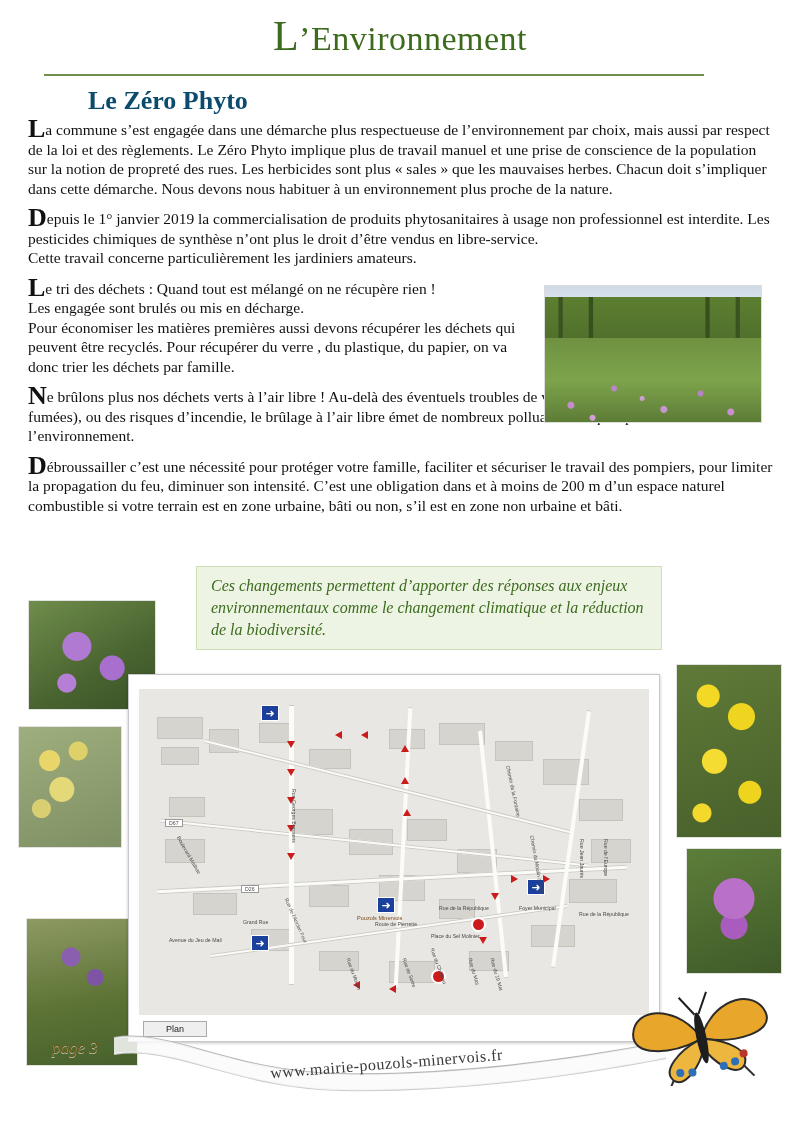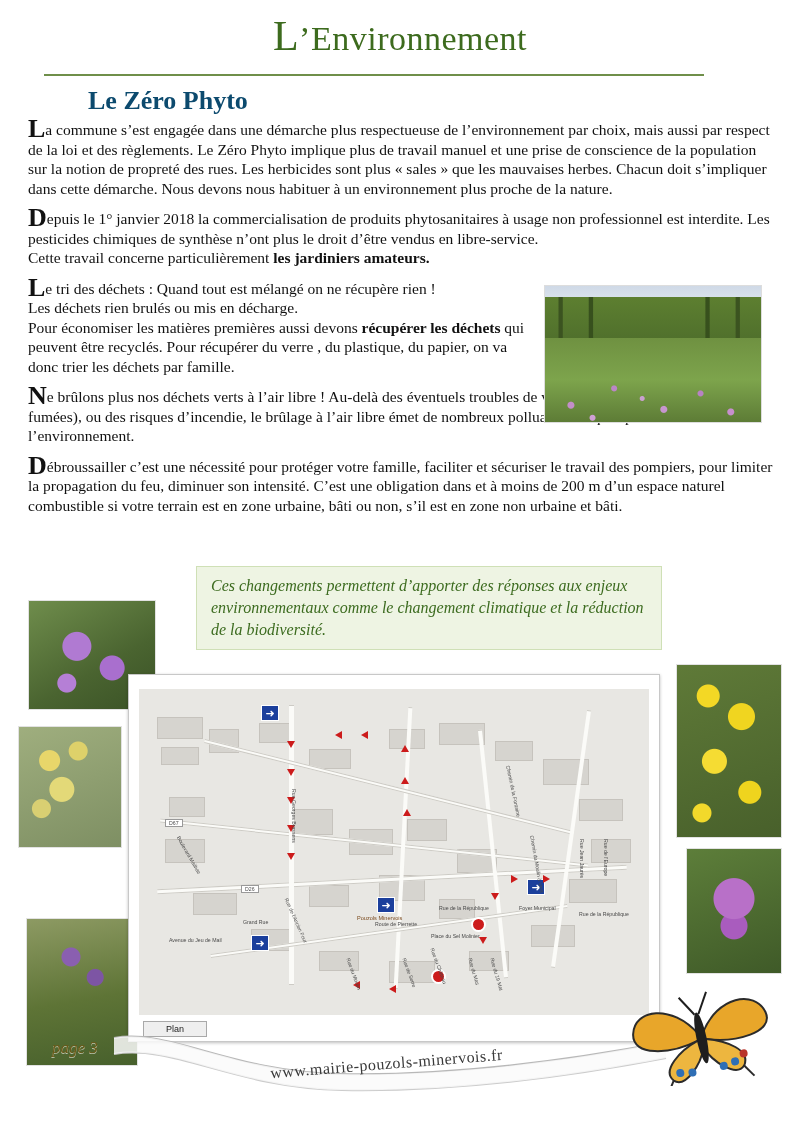--- a/index.html
+++ b/index.html
@@ -45,21 +45,21 @@
     text-align:left;
     margin:0 0 11px 0;
     color:#111;
   }
   .para .drop {
     font-size:26px;
     line-height:18px;
     font-weight:bold;
     vertical-align:-2px;
   }
-  .para b { font-weight:bold; }
+  .para b { font-weight:normal; }
   .narrow { width:500px; }
 
   
   .photo-vineyard {
     position:absolute; left:544px; top:285px; width:218px; height:138px;
     border:1px solid #ddd;
     background:
       linear-gradient(180deg,#cfd9e6 0%, #dfe7ef 14%, transparent 15%),
       linear-gradient(180deg, rgba(255,255,255,0) 55%, rgba(120,150,80,0.15) 100%),
       repeating-linear-gradient(92deg, #4f6b2c 0px, #4f6b2c 6px, #6c8a3e 6px, #6c8a3e 14px),
@@ -227,28 +227,28 @@
 
 <div class="section-heading">Le Zéro Phyto</div>
 
 <div class="body-col">
 
   <p class="para">
     <span class="drop">L</span><span>a commune s’est engagée dans une démarche plus respectueuse de l’environnement par choix, mais aussi par respect de la loi et des règlements. Le Zéro Phyto implique plus de travail manuel et une prise de conscience de la population sur la notion de propreté des rues. Les herbicides sont plus « sales » que les mauvaises herbes. Chacun doit s’impliquer dans cette démarche. Nous devons nous habituer à un environnement plus proche de la nature.</span>
   </p>
 
   <p class="para">
-    <span class="drop">D</span><span>epuis le 1° janvier 2018 la commercialisation de produits phytosanitaires à usage non professionnel est interdite. Les pesticides chimiques de synthèse n’ont plus le droit d’être vendus en libre-service.</span><br>
+    <span class="drop">D</span><span>epuis le 1° janvier 2019 la commercialisation de produits phytosanitaires à usage non professionnel est interdite. Les pesticides chimiques de synthèse n’ont plus le droit d’être vendus en libre-service.</span><br>
     <span>Cette travail concerne particulièrement </span><b>les jardiniers amateurs.</b>
   </p>
 
 
   <p class="para narrow">
     <span class="drop">L</span><span>e tri des déchets : Quand tout est mélangé on ne récupère rien !</span><br>
-    <span>Les déchets rien brulés ou mis en décharge.</span><br>
+    <span>Les engagée sont brulés ou mis en décharge.</span><br>
     <span>Pour économiser les matières premières aussi devons </span><b>récupérer les déchets</b><span> qui peuvent être recyclés. Pour récupérer du verre , du plastique, du papier, on va donc trier les déchets par famille.</span>
   </p>
 
   <p class="para">
     <span class="drop">N</span><span>e brûlons plus nos déchets verts à l’air libre ! Au-delà des éventuels troubles de voisinage (nuisances olfactives, fumées), ou des risques d’incendie, le brûlage à l’air libre émet de nombreux polluants toxiques pour l’homme et l’environnement.</span>
   </p>
 
   <p class="para">
     <span class="drop">D</span><span>ébroussailler c’est une nécessité pour protéger votre famille, faciliter et sécuriser le travail des pompiers, pour limiter la propagation du feu, diminuer son intensité. C’est une obligation dans et à moins de 200 m d’un espace naturel combustible si votre terrain est en zone urbaine, bâti ou non, s’il est en zone non urbaine et bâti.</span>
   </p>

